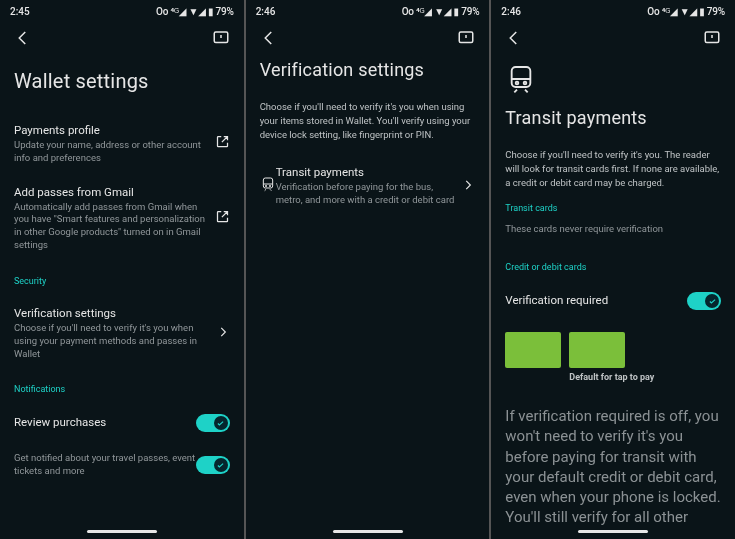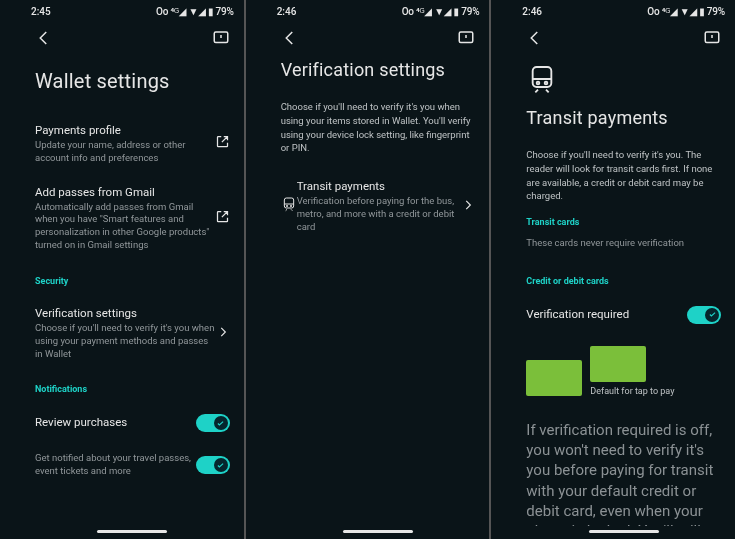--- a/index.html
+++ b/index.html
@@ -13,21 +13,20 @@
     gap: 2px;
   }
   .screen {
     flex: 1 1 0;
     background: #0a1418;
     color: #e6e6e6;
     display: flex;
     flex-direction: column;
     overflow: hidden;
     min-width: 0;
-    padding-left: 21px;
   }
   .statusbar {
     display: flex;
     justify-content: space-between;
     align-items: center;
     padding: 6px 10px 2px;
     font-size: 10px;
     font-weight: 500;
   }
   .statusbar .right { display: flex; align-items: center; gap: 2px; letter-spacing: -0.2px; }
@@ -35,21 +34,21 @@
     display: flex;
     justify-content: space-between;
     align-items: center;
     padding: 10px 14px 6px;
   }
   .icon-btn { color: #e6e6e6; cursor: pointer; display: inline-flex; }
   .topbar svg { width: 18px; height: 18px; }
   .content { flex: 1; overflow-y: auto; padding: 0 14px 10px; }
   .page-title { font-size: 20px; font-weight: 400; margin: 16px 0 20px; letter-spacing: 0.2px; }
   .page-title.sm { font-size: 18px; margin-top: 6px; }
-  .section-label { color: #1ed2c7; font-size: 9px; margin: 14px 0 10px; font-weight: bold; }
+  .section-label { color: #1ed2c7; font-size: 9px; margin: 14px 0 10px; }
   .item { padding: 10px 0; display: flex; align-items: center; gap: 0; }
   .item-main { flex: 1; min-width: 0; }
   .item-title { font-size: 11.5px; color: #e6e6e6; margin-bottom: 2px; }
   .item-desc { font-size: 9.5px; color: #91979a; line-height: 1.35; }
   .intro { font-size: 9.5px; color: #bfc3c5; line-height: 1.45; margin-bottom: 14px; }
   .chev svg { width: 14px; height: 14px; color: #e6e6e6; }
   .ext svg { width: 15px; height: 15px; color: #e6e6e6; }
   .toggle {
     position: relative;
     width: 34px; height: 18px;
@@ -62,21 +61,21 @@
     background: #05262d;
     display: flex; align-items: center; justify-content: center;
   }
   .toggle .knob svg { width: 9px; height: 9px; color: #1ed2c7; }
   .big-icon { margin-top: 10px; margin-bottom: 8px; }
   .big-icon svg { width: 32px; height: 32px; color: #e6e6e6; }
   .mini-icon { flex-shrink: 0; }
   .mini-icon svg { width: 16px; height: 16px; color: #e6e6e6; }
   .note { font-size: 9.5px; color: #91979a; line-height: 1.35; margin-top: 6px; }
   .navgesture { height: 3px; width: 70px; background: #e6e6e6; border-radius: 2px; margin: 4px auto 6px; }
-  .card-row { display: flex; gap: 8px; align-items: flex-end; margin-top: 12px; }
+  .card-row { display: flex; gap: 8px; align-items: flex-start; margin-top: 12px; font-weight: bold; }
   .card-slot { width: 56px; height: 36px; background: #7bbf3a; border-radius: 2px; }
   .card-caption { font-size: 9px; color: #bfc3c5; margin-top: 4px; }
   .footer-note { font-size: 15px; color: #8b9194; line-height: 1.35; margin-top: 24px; }
 </style>
 </head>
 <body>
 
 <div class="screen">
   <div class="statusbar">
     <span>2:45</span>

